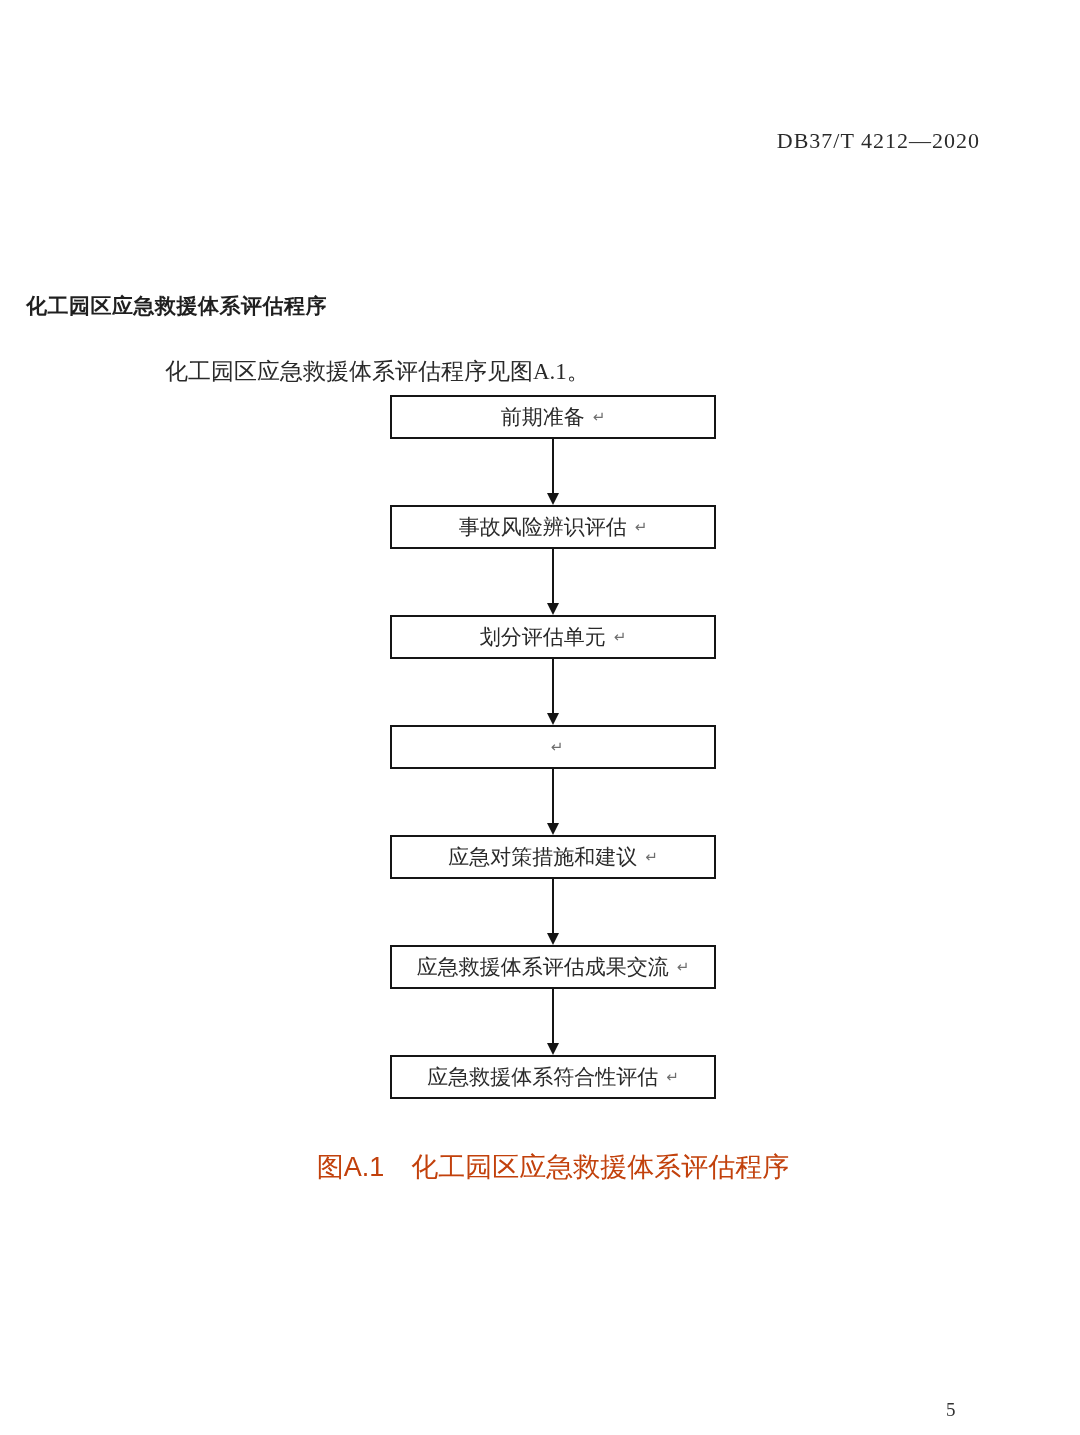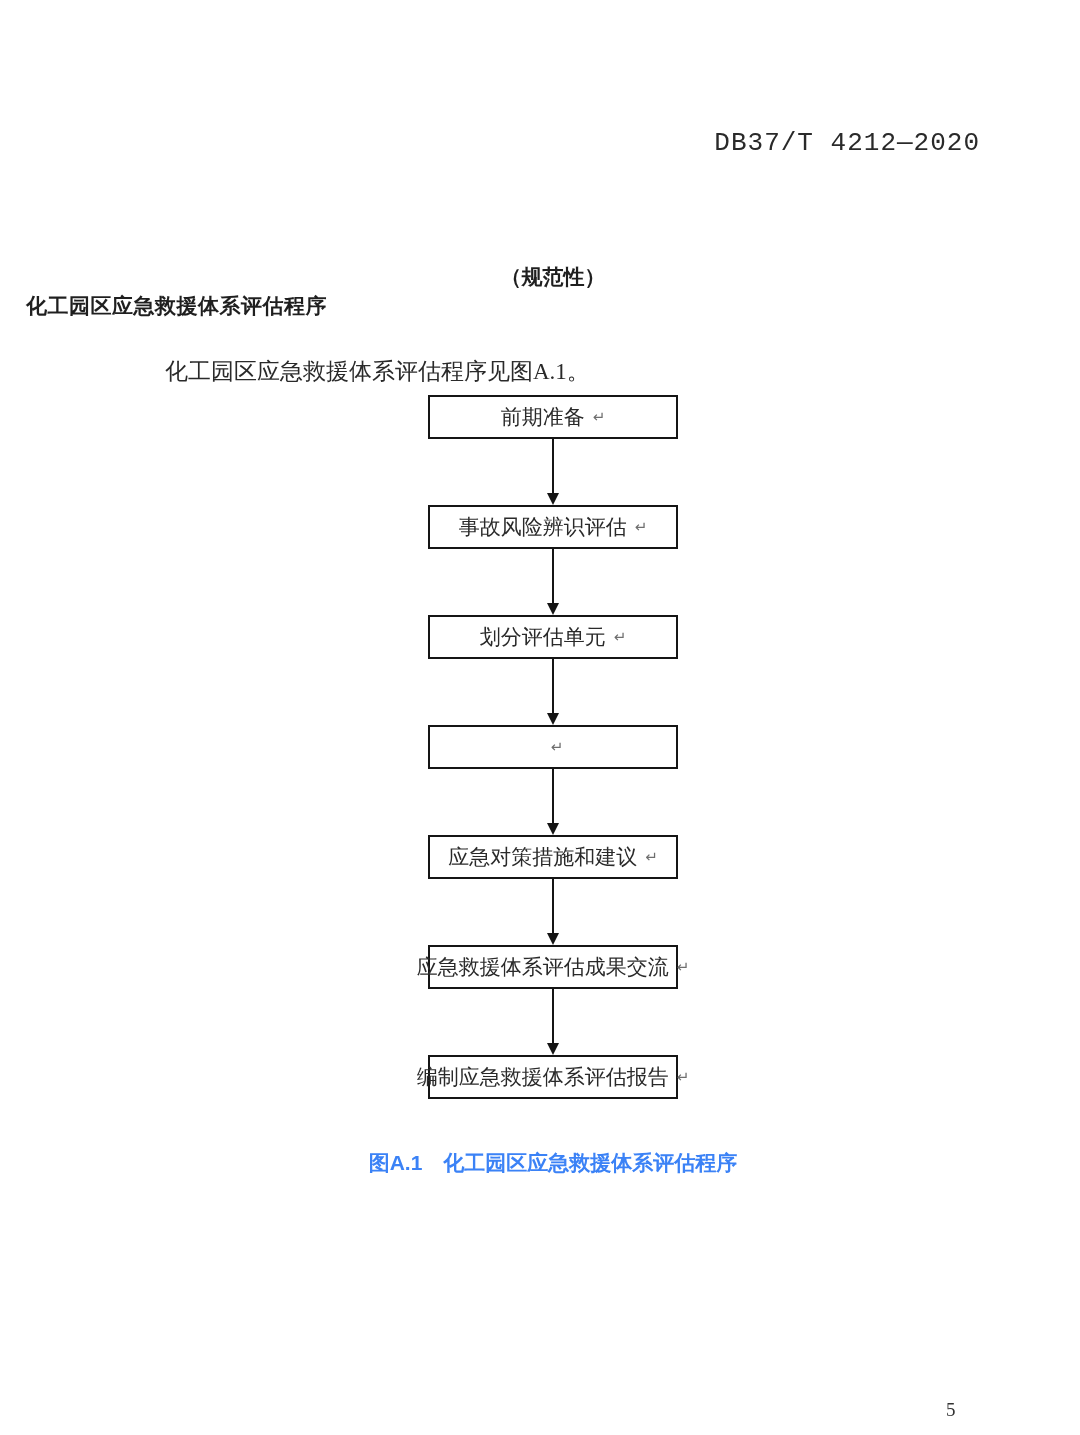--- a/index.html
+++ b/index.html
@@ -13,22 +13,22 @@
     height: 1435px;
     background: #ffffff;
     font-family: "Liberation Serif", "DejaVu Serif", serif;
     color: #222222;
     overflow: hidden;
   }
   .header-code {
     position: absolute;
     top: 128px;
     right: 100px;
-    font-family: Liberation Mono, monospace;
-    font-size: 26px;
+    font-family: Liberation Serif, serif;
+    font-size: 22px;
     letter-spacing: 1px;
     color: #2a2a2a;
     white-space: nowrap;
     margin-left: 32px;
   }
   .title-line1 {
     position: absolute;
     top: 234px;
     left: 26px;
     width: 1054px;
@@ -73,21 +73,21 @@
     position: absolute;
     top: 395px;
     left: 404px;
     width: 298px;
     display: flex;
     flex-direction: column;
     align-items: center;
   }
   .flow-box {
     box-sizing: border-box;
-    width: 250px;
+    width: 326px;
     height: 44px;
     border: 2px solid #151515;
     background: #ffffff;
     display: flex;
     align-items: center;
     justify-content: center;
     font-size: 21px;
     color: #2a2a2a;
     white-space: nowrap;
   }
@@ -116,41 +116,40 @@
     border-right: 6px solid transparent;
     border-top: 12px solid #151515;
   }
   .figure-caption {
     position: absolute;
     top: 1149px;
     left: 26px;
     width: 1054px;
     text-align: center;
     font-family: "Liberation Sans", "DejaVu Sans", sans-serif;
-    font-weight: bold;
-    font-size: 21px;
-    color: #3b82f6;
+    font-weight: normal;
+    font-size: 27px;
+    color: #c2410c;
   }
   .page-number {
     position: absolute;
     top: 1399px;
     left: 946px;
     font-size: 19px;
     color: #333333;
   }
 </style>
 </head>
 <body>
 
 <div class="page">
 
   <div class="header-code">DB37/T 4212—2020</div>
 
 
-  <div class="title-line2">（规范性）</div>
 
   <div class="title-line3">化工园区应急救援体系评估程序</div>
 
   <div class="intro-paragraph">化工园区应急救援体系评估程序见图A.1。</div>
 
   <div class="flowchart" id="flowchart">
       <div class="flow-box">
         <span>前期准备</span>
         <span class="return-mark">↵</span>
       </div>
@@ -191,21 +190,21 @@
       </div>
       <div class="flow-box">
         <span>应急救援体系评估成果交流</span>
         <span class="return-mark">↵</span>
       </div>
       <div class="flow-arrow">
         <div class="arrow-line"></div>
         <div class="arrow-head"></div>
       </div>
       <div class="flow-box">
-        <span>编制应急救援体系评估报告</span>
+        <span>应急救援体系符合性评估</span>
         <span class="return-mark">↵</span>
       </div>
     </div>
 
   <div class="figure-caption">图A.1　化工园区应急救援体系评估程序</div>
 
   <div class="page-number">5</div>
 
 </div>
 

